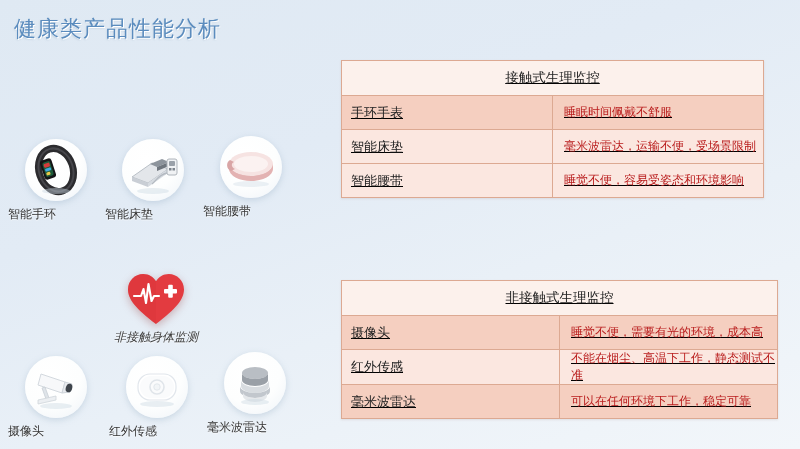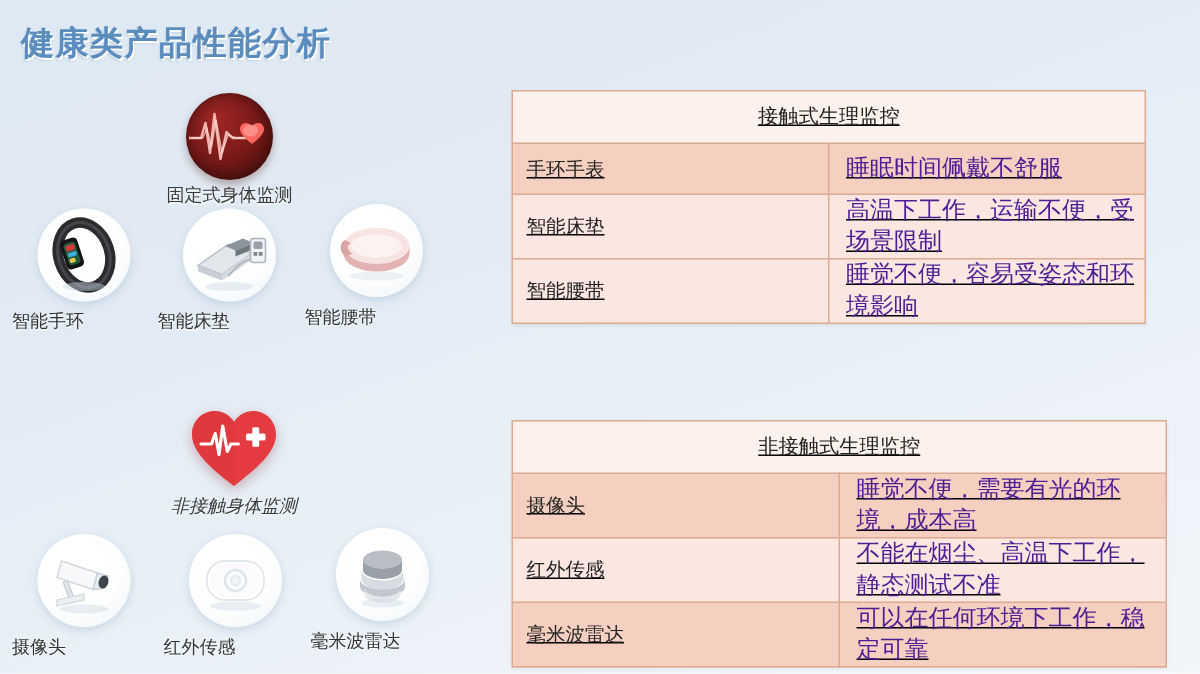--- a/index.html
+++ b/index.html
@@ -7,21 +7,21 @@
     width:800px; height:449px; overflow:hidden;
     font-family:"Liberation Sans","DejaVu Sans",sans-serif;
     background:linear-gradient(160deg,#dfe9f3 0%,#e2ebf5 35%,#e9f0f7 62%,#f2f6fa 100%);
     position:relative;
   }
   #slide { position:absolute; inset:0; }
 
   
   .title {
     position:absolute; left:14px; top:14px;
-    font-size:22px; font-weight:bold; letter-spacing:1px;
+    font-size:22px; font-weight:normal; letter-spacing:1px;
     color:#5b8cbe;
     text-shadow:1px 1px 0 #ffffff, 0 1px 2px rgba(120,150,180,.45);
     white-space:nowrap;
   }
   .panel-head { position:absolute; text-align:center; width:150px; }
   .panel-head .cap {
     font-size:12px; color:#3a3a3a; margin-top:2px; white-space:nowrap;
     text-shadow:0 1px 1px rgba(255,255,255,.9);
   }
 
@@ -63,45 +63,32 @@
   }
   .tbl td { border:1px solid #dca992; padding:0; }
   .tbl .hdr {
     background:#fcf1ec; text-align:center; font-size:13.5px; color:#222;
     height:34px; font-weight:normal;
   }
   .tbl .k {
     width:100px; font-size:13px; color:#222; padding-left:9px;
     height:33px; vertical-align:middle;
   }
-  .tbl .v { font-size:16px; color:#4c1d95; padding-left:11px; vertical-align:middle; }
+  .tbl .v { font-size:12px; color:#b91c1c; padding-left:11px; vertical-align:middle; }
   .r-dark td { background:#f5ceбf; }
   .r-dark td { background:#f5cfc0; }
   .r-light td { background:#fbe7e0; }
 </style>
 </head>
 <body>
 
 <div id="slide">
 
   <div class="title">健康类产品性能分析</div>
 
-  <div class="panel-head" style="left:78px; top:62px;">
-    <div class="ecg-sphere">
-      <svg width="58" height="58" viewBox="0 0 58 58">
-        <path d="M2 30 L10 30 L13 20 L16 40 L19 14 L23 44 L27 26 L31 30 L40 30" fill="none" stroke="#f3b6ae" stroke-width="1.6" stroke-linejoin="round"></path>
-        <path d="M4 30 L11 30 L14 24 L17 36 L20 18 L24 40 L28 28 L33 30 L44 30" fill="none" stroke="#ffd9d2" stroke-width="1" opacity=".75"></path>
-        <g transform="translate(36,20)">
-          <path d="M8 14 C2 9.5 0 6.5 0 4.2 C0 1.8 1.7 0 3.9 0 C5.5 0 7.1 0.9 8 2.3 C8.9 0.9 10.5 0 12.1 0 C14.3 0 16 1.8 16 4.2 C16 6.5 14 9.5 8 14 Z" fill="#ff6b63" opacity=".95"></path>
-          <ellipse cx="7" cy="5" rx="5" ry="4" fill="#ffb3ab" opacity=".55"></ellipse>
-        </g>
-      </svg>
-    </div>
-    <div class="cap">固定式身体监测</div>
-  </div>
 
   <div class="prod" style="left:8px; top:139px;">
     <div class="bubble">
       <svg width="62" height="62" viewBox="0 0 62 62">
         <ellipse cx="31" cy="31" rx="17" ry="22" fill="none" stroke="#2b2b2e" stroke-width="7" transform="rotate(-18 31 31)"></ellipse>
         <ellipse cx="31" cy="31" rx="17" ry="22" fill="none" stroke="#46464b" stroke-width="2" transform="rotate(-18 31 31)"></ellipse>
         <rect x="17" y="20" width="12" height="20" rx="3" fill="#141416" transform="rotate(-18 23 30)"></rect>
         <rect x="19" y="22.5" width="8" height="15" rx="2" fill="#1d5b3a" transform="rotate(-18 23 30)"></rect>
         <rect x="20" y="24" width="6" height="4" rx="1" fill="#d43b3b" transform="rotate(-18 23 30)"></rect>
         <rect x="20" y="29" width="6" height="3" rx="1" fill="#3fa9e0" transform="rotate(-18 23 30)"></rect>
@@ -205,21 +192,21 @@
     <tbody>
         <tr>
       <td class="hdr" colspan="2">接触式生理监控</td>
     </tr>
     <tr class="r-dark">
       <td class="k">手环手表</td>
       <td class="v">睡眠时间佩戴不舒服</td>
     </tr>
     <tr class="r-light">
       <td class="k">智能床垫</td>
-      <td class="v">高温下工作，运输不便，受场景限制</td>
+      <td class="v">毫米波雷达，运输不便，受场景限制</td>
     </tr>
     <tr class="r-light">
       <td class="k">智能腰带</td>
       <td class="v">睡觉不便，容易受姿态和环境影响</td>
     </tr>
   </tbody>
     </table>
 
   <table class="tbl" style="left:341px; top:280px; width:437px;">
     <tbody>

